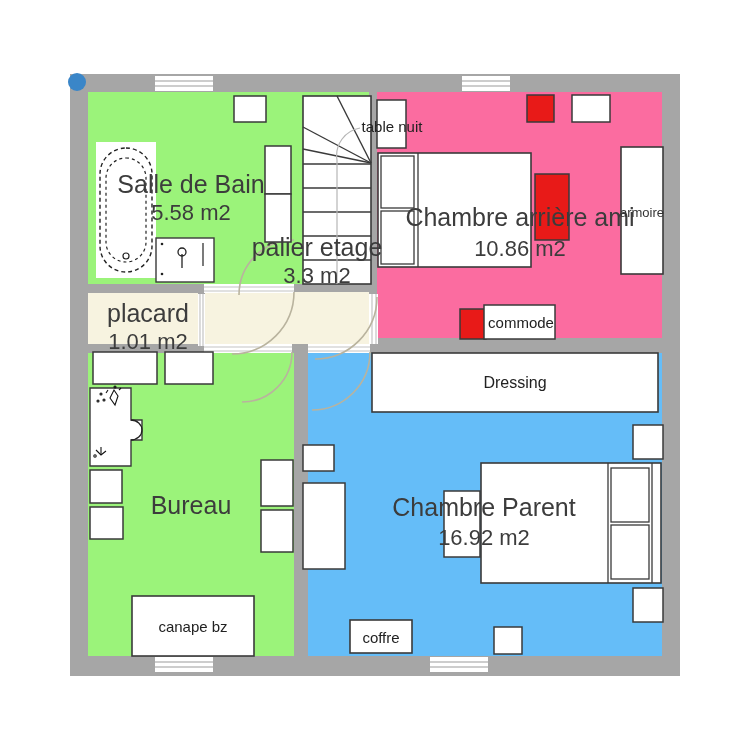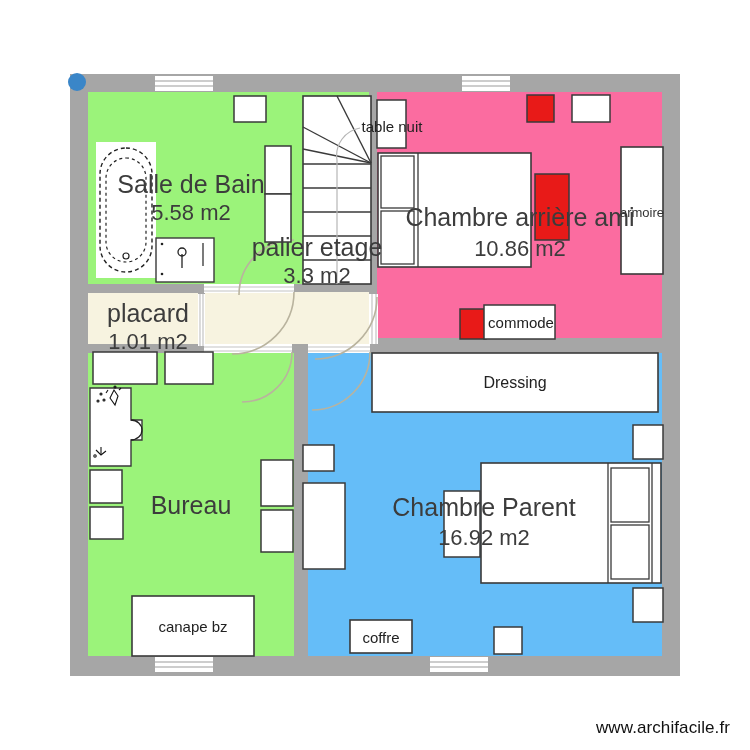--- a/index.html
+++ b/index.html
@@ -306,14 +306,13 @@
       <text class="furn-label" x="521" y="328">commode</text>
       <text class="furn-label" x="515" y="388" style="font-size:16px">Dressing</text>
       <text class="furn-label" x="381" y="643">coffre</text>
       <text class="furn-label" x="193" y="632">canape bz</text>
     </g>
 
     <circle cx="77" cy="82" r="9" fill="#3a86c8"></circle>
 
   </svg>
 
-  <div class="footer">www.archifacile.fr</div>
 </div>
 
 </body></html>

